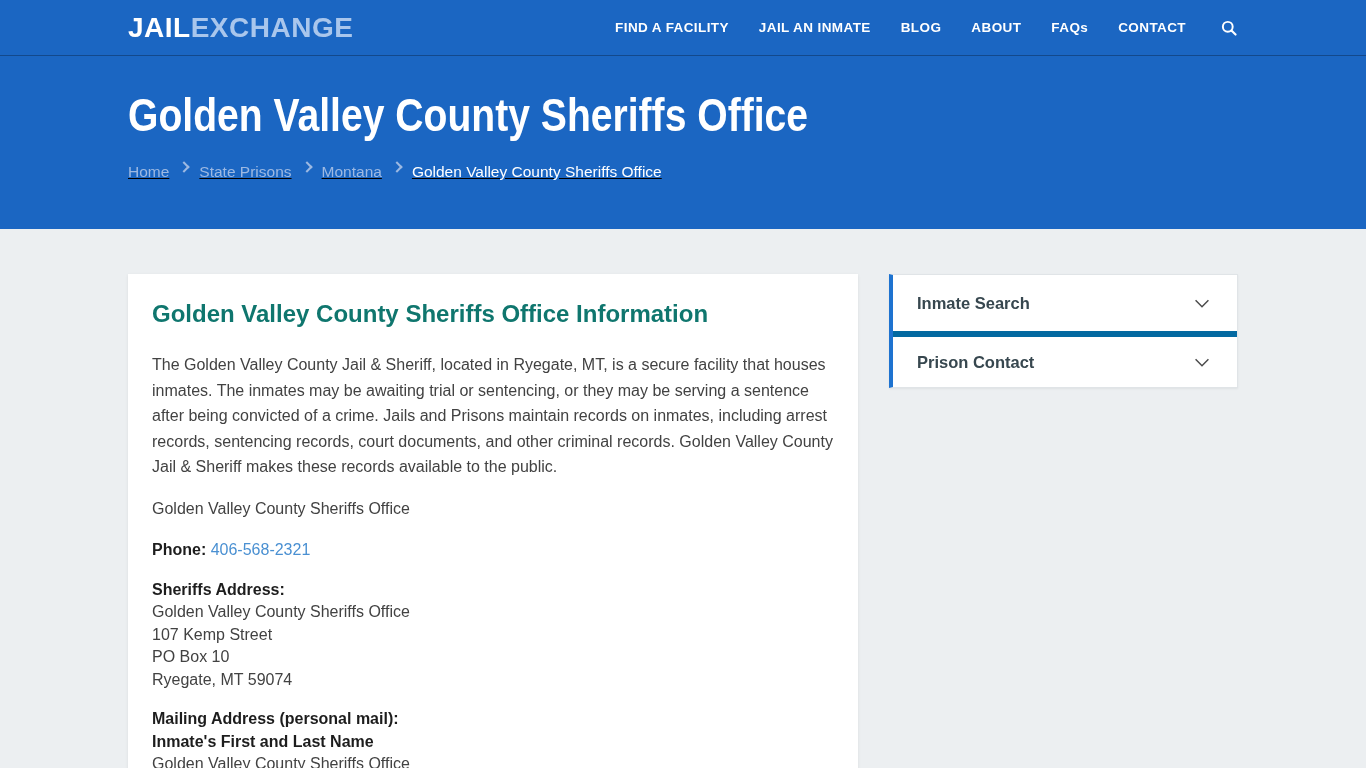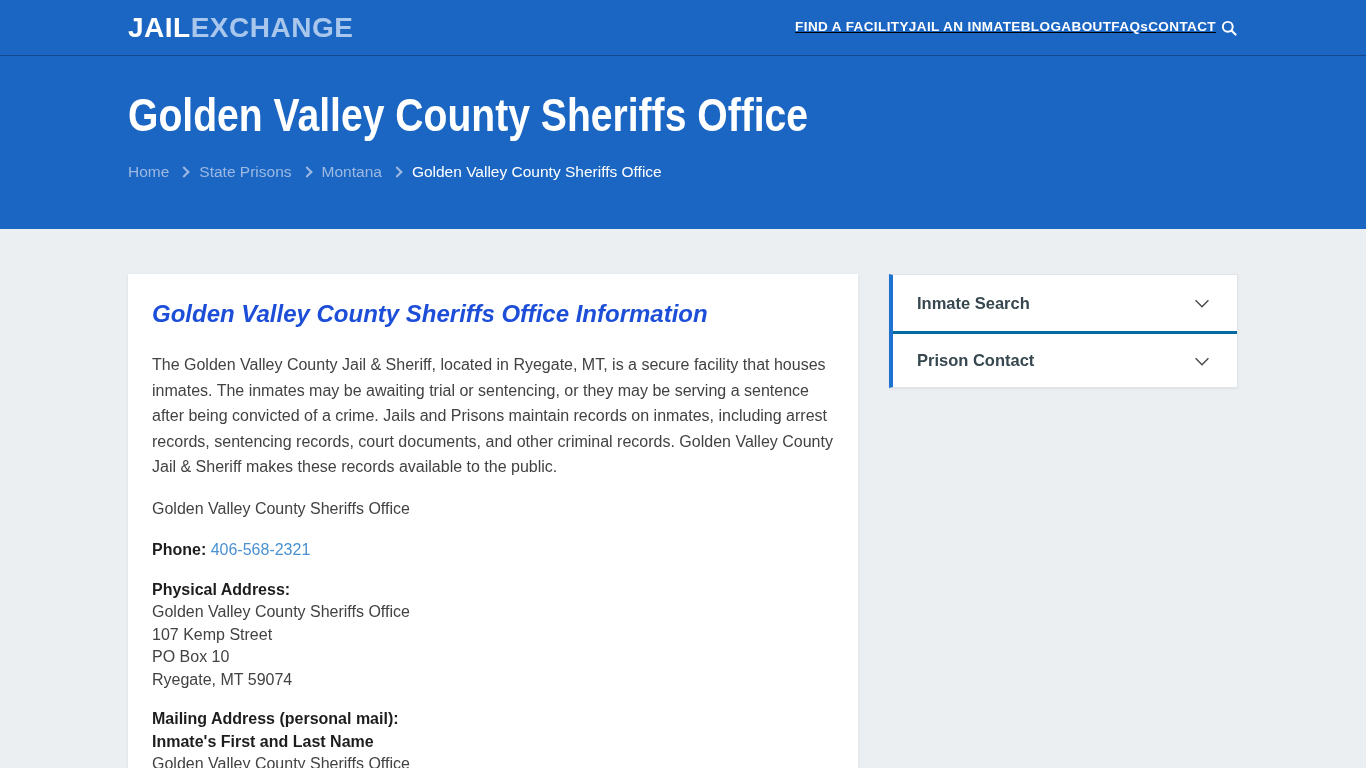--- a/index.html
+++ b/index.html
@@ -27,22 +27,22 @@
     letter-spacing: 0.5px;
     text-decoration: none;
     white-space: nowrap;
     cursor: pointer;
   }
   .logo-a { color: #ffffff; }
   .logo-b { color: #a9c6ec; }
   nav.main-nav {
     margin-left: auto;
     display: flex;
-    align-items: flex-start;
-    text-decoration: underline;
+    align-items: center;
+    gap: 30px;
   }
   nav.main-nav a.nav-link {
     color: #ffffff;
     font-size: 13.5px;
     font-weight: 700;
     letter-spacing: 0.4px;
     text-decoration: none;
     cursor: pointer;
     white-space: nowrap;
   }
@@ -66,21 +66,22 @@
     font-weight: 700;
     line-height: 1.1;
     transform: scaleX(0.85);
     transform-origin: left center;
     white-space: nowrap;
   }
   .breadcrumb {
     margin-top: 22px;
     font-size: 15.5px;
     display: flex;
-    align-items: center;
+    align-items: flex-start;
+    text-decoration: underline;
   }
   .breadcrumb a {
     color: #9db9e2;
     text-decoration: none;
     cursor: pointer;
   }
   .breadcrumb .current { color: #ffffff; }
   .crumb-sep {
     width: 6px;
     height: 6px;
@@ -103,22 +104,21 @@
     box-sizing: border-box;
     background: #ffffff;
     box-shadow: 0 1px 3px rgba(0,0,0,0.08);
     padding: 26px 24px 60px 24px;
     min-height: 560px;
   }
   .card h2 {
     margin: 0 0 24px 0;
     font-size: 24px;
     font-weight: 700;
-    color: #1d4ed8;
-    font-style: italic;
+    color: #0f766e;
   }
   .card p {
     margin: 0 0 16px 0;
     font-size: 16px;
     line-height: 25.5px;
     color: #424242;
   }
   .card strong { color: #1d1d1d; }
   .phone-link {
     color: #4a90d2;
@@ -145,21 +145,21 @@
   }
   .acc-item {
     height: 56px;
     display: flex;
     align-items: center;
     justify-content: space-between;
     padding: 0 24px;
     cursor: pointer;
     box-sizing: border-box;
   }
-  .acc-item + .acc-item { border-top: 3px solid #0369a1; }
+  .acc-item + .acc-item { border-top: 6px solid #0369a1; }
   .acc-label {
     font-size: 16.5px;
     font-weight: 700;
     color: #37474f;
   }
   .chev { flex: 0 0 auto; }
 </style>
 </head>
 <body>
 
@@ -204,21 +204,21 @@
     <p>The Golden Valley County Jail &amp; Sheriff, located in Ryegate, MT, is a secure facility that houses inmates. The inmates may be awaiting trial or sentencing, or they may be serving a sentence after being convicted of a crime. Jails and Prisons maintain records on inmates, including arrest records, sentencing records, court documents, and other criminal records. Golden Valley County Jail &amp; Sheriff makes these records available to the public.</p>
 
     <p>Golden Valley County Sheriffs Office</p>
 
     <p>
       <strong>Phone:</strong>
       <a class="phone-link">406-568-2321</a>
     </p>
 
     <div class="addr-block">
-      <strong>Physical Address:</strong>
+      <strong>Sheriffs Address:</strong>
       <span>Golden Valley County Sheriffs Office</span>
       <span>107 Kemp Street</span>
       <span>PO Box 10</span>
       <span>Ryegate, MT 59074</span>
     </div>
 
     <div class="addr-block">
       <strong>Mailing Address (personal mail):</strong>
       <strong>Inmate's First and Last Name</strong>
       <span>Golden Valley County Sheriffs Office</span>

